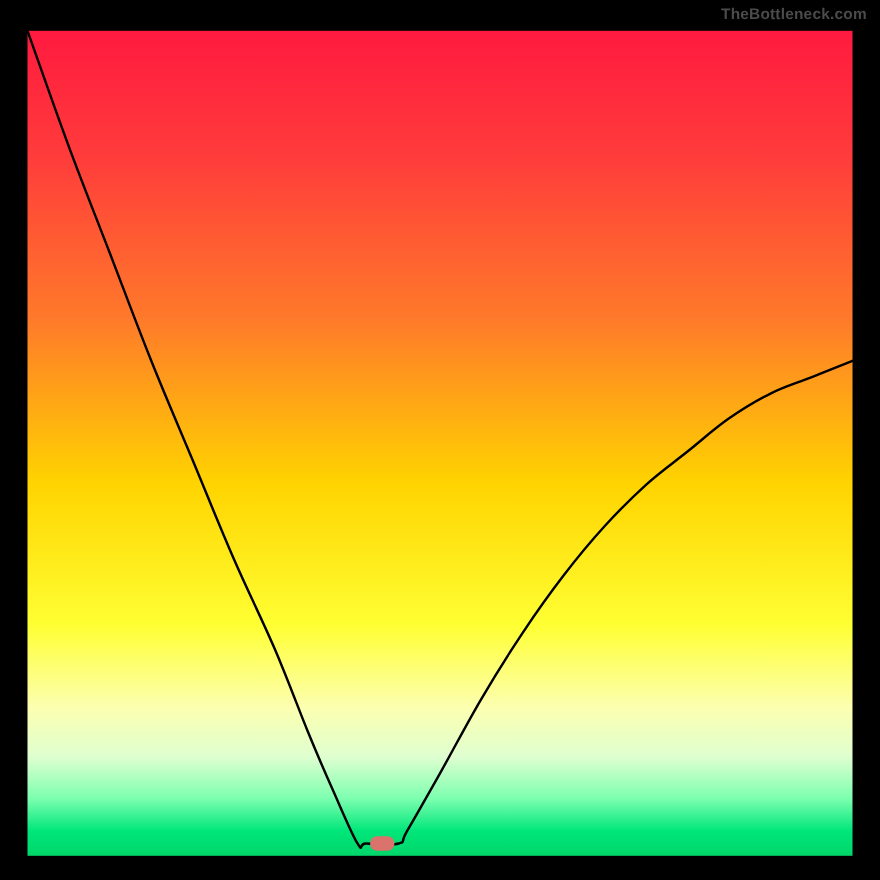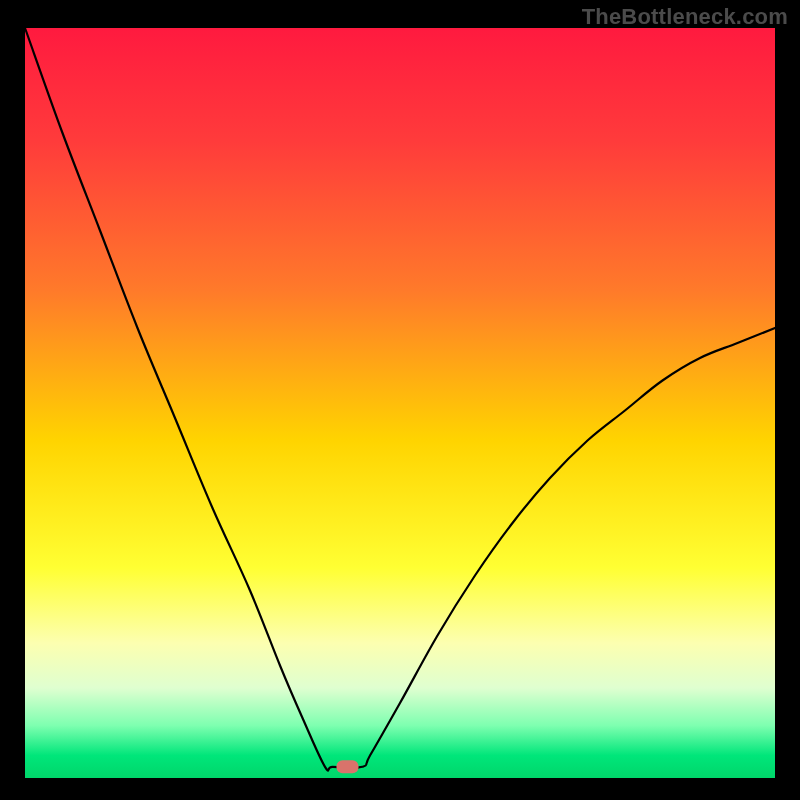--- a/index.html
+++ b/index.html
@@ -15,21 +15,21 @@
     position: relative;
     width: 800px;
     height: 800px;
     background: #000;
   }
   .watermark {
     position: absolute;
     top: 4px;
     right: 12px;
     color: #4b4b4b;
-    font-size: 22px;
+    font-size: 14px;
     font-weight: 600;
     letter-spacing: 0.2px;
     user-select: none;
   }
   svg {
     display: block;
   }
 </style>
 </head>
 <body>

